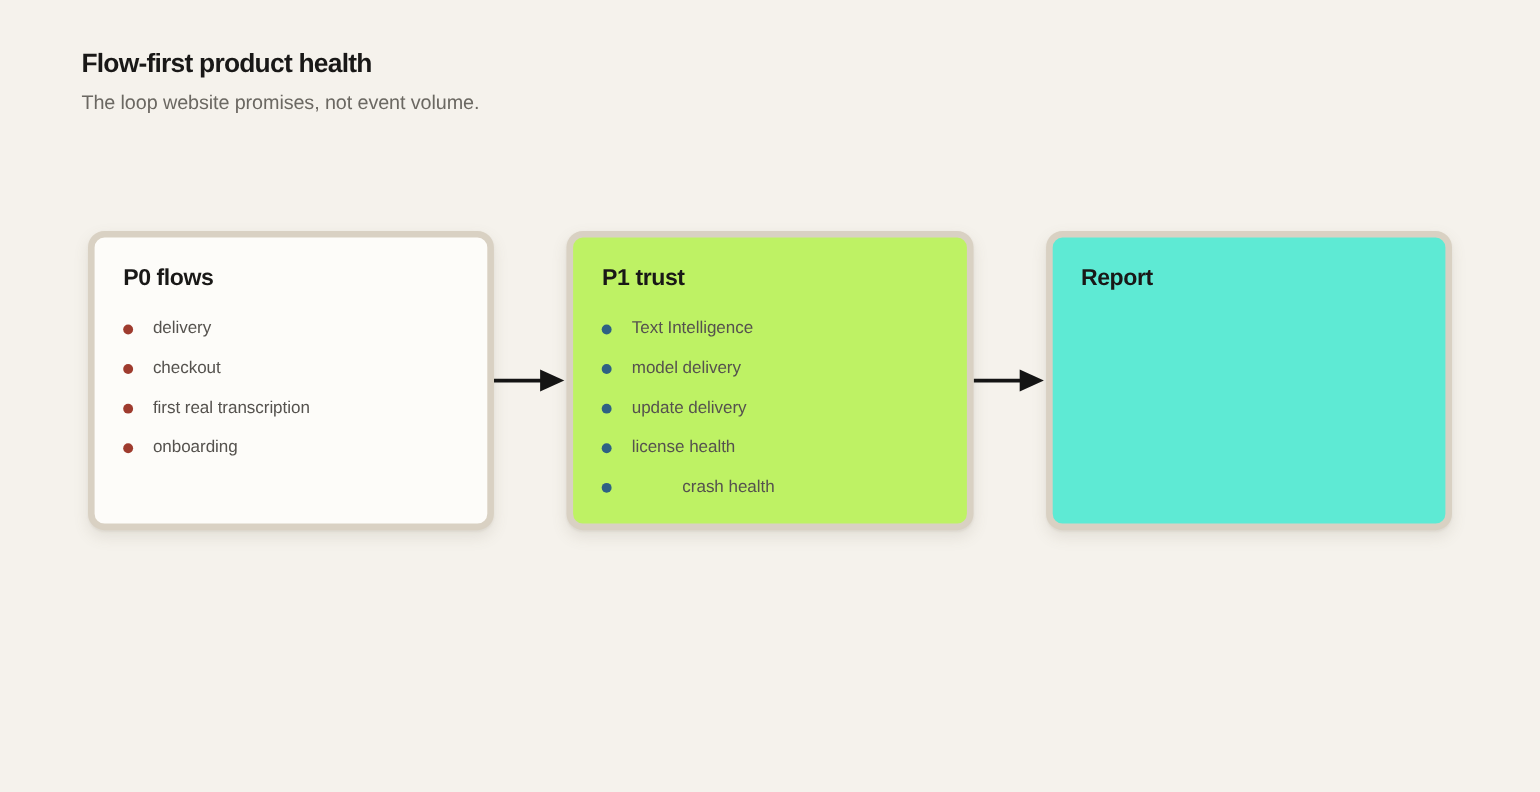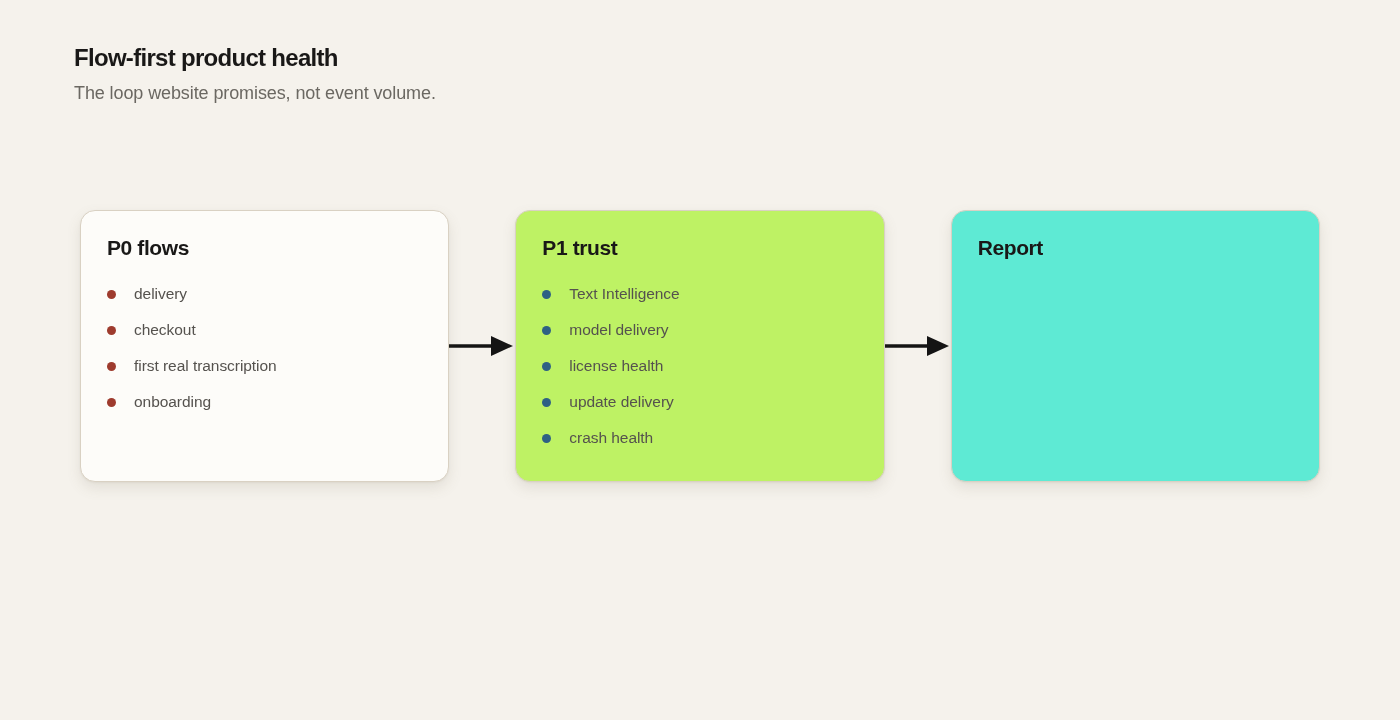--- a/index.html
+++ b/index.html
@@ -48,21 +48,21 @@
     height: 272px;
     display: flex;
     flex-direction: row;
     align-items: stretch;
   }
 
   .card {
     width: 370px;
     box-sizing: border-box;
     background: #fdfcf9;
-    border: 1px solid #8b5cf6;
+    border: 6px solid #8b5cf6;
     border-radius: 15px;
     box-shadow: 0 6px 14px rgba(110, 100, 80, 0.13), 0 1px 2px rgba(110,100,80,0.08);
     padding: 24px 26px 22px 26px;
     position: relative;
   }
 
   .card-title {
     font-size: 21px;
     font-weight: bold;
     color: #191817;
@@ -155,29 +155,29 @@
         <li>
           <span class="bullet" style="background: rgb(46, 97, 132);"></span>
           <span class="item-label" style="color: rgb(85, 82, 78);">Text Intelligence</span>
         </li>
         <li>
           <span class="bullet" style="background: rgb(46, 97, 132);"></span>
           <span class="item-label" style="color: rgb(85, 82, 78);">model delivery</span>
         </li>
         <li>
           <span class="bullet" style="background: rgb(46, 97, 132);"></span>
+          <span class="item-label" style="color: rgb(85, 82, 78);">update delivery</span>
+        </li>
+        <li>
+          <span class="bullet" style="background: rgb(46, 97, 132);"></span>
           <span class="item-label" style="color: rgb(85, 82, 78);">license health</span>
         </li>
         <li>
           <span class="bullet" style="background: rgb(46, 97, 132);"></span>
-          <span class="item-label" style="color: rgb(85, 82, 78);">update delivery</span>
-        </li>
-        <li>
-          <span class="bullet" style="background: rgb(46, 97, 132);"></span>
-          <span class="item-label" style="color: rgb(85, 82, 78);">crash health</span>
+          <span class="item-label" style="color: rgb(85, 82, 78); margin-left: 46px;">crash health</span>
         </li>
       </ul>
     </div>
 
     <div class="connector">
       <span>
         <svg width="66" height="24" viewBox="0 0 66 24">
           <line x1="0" y1="12" x2="46" y2="12" stroke="#141414" stroke-width="3.4"></line>
           <polygon points="42,2 64,12 42,22" fill="#141414"></polygon>
         </svg>

